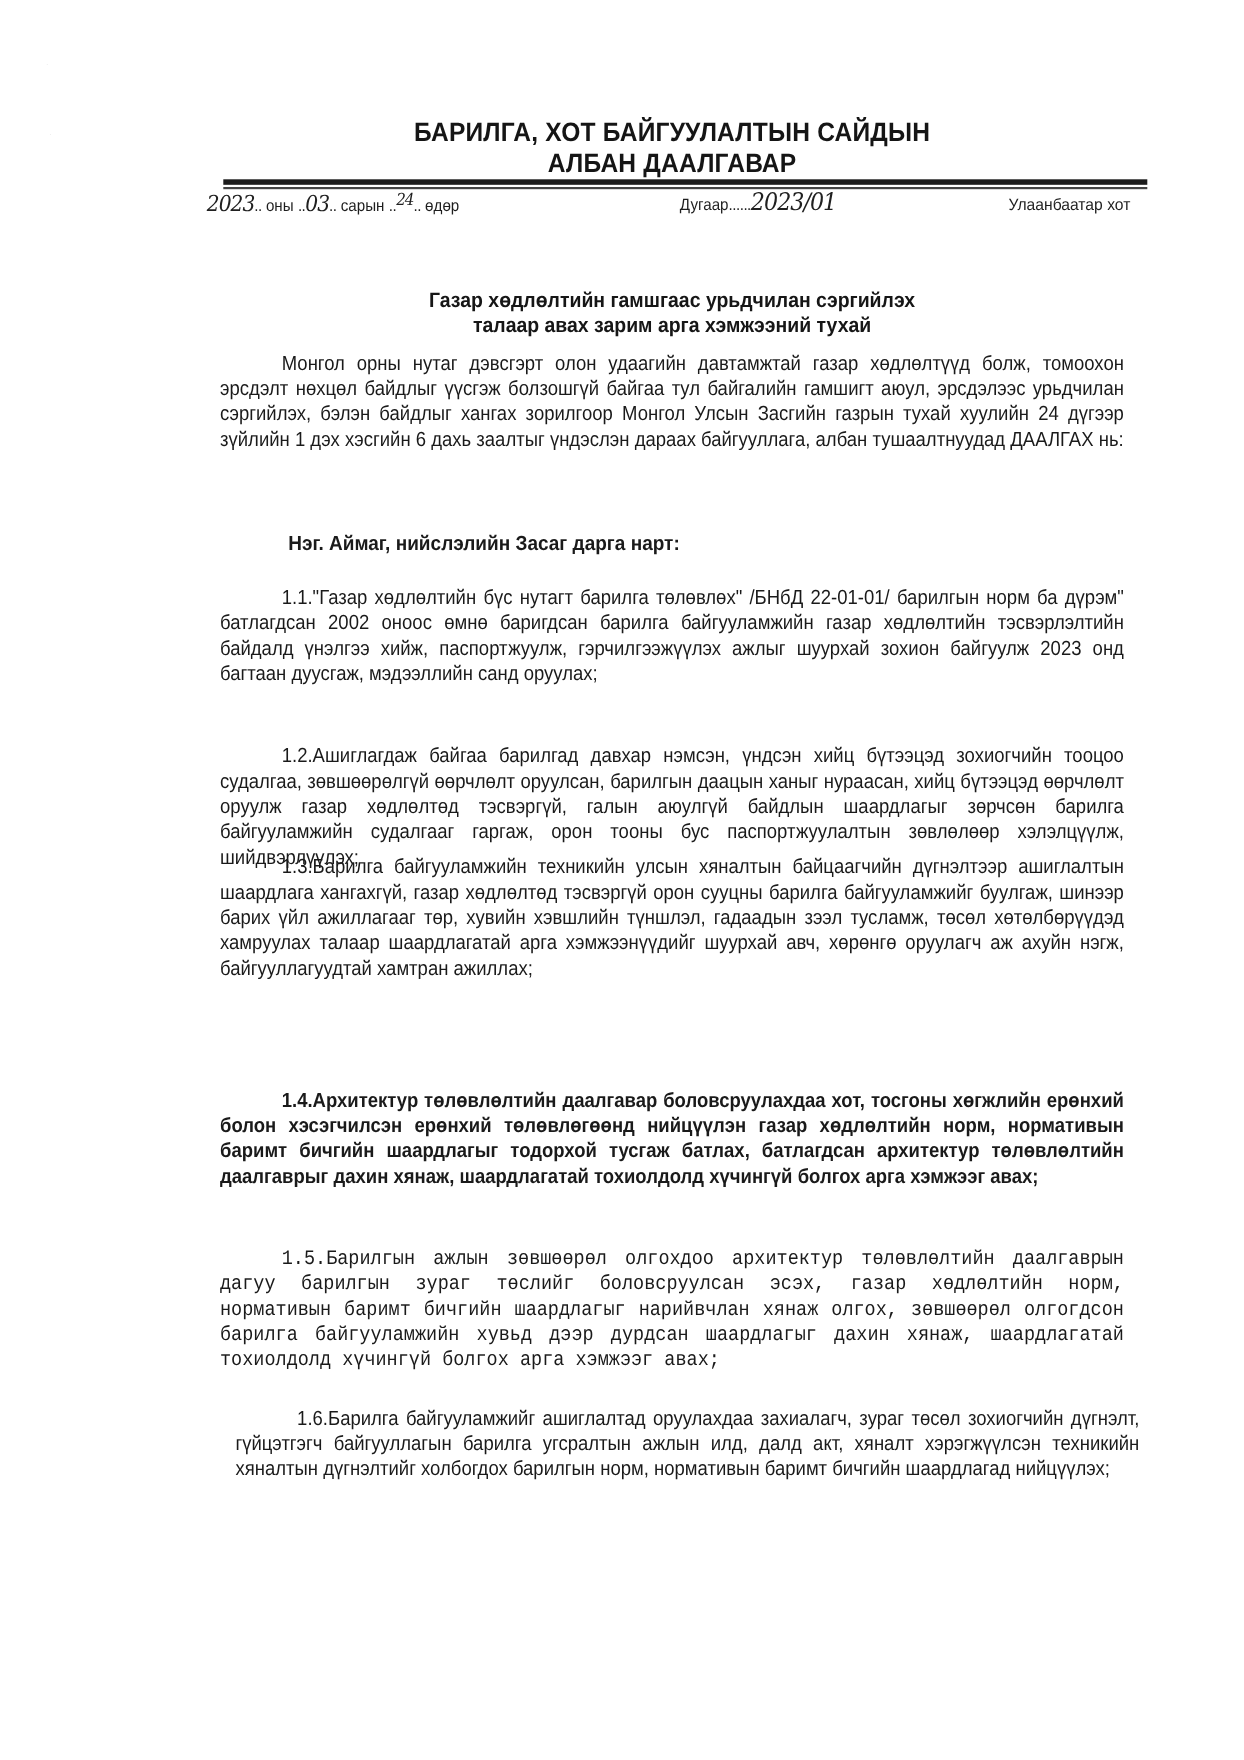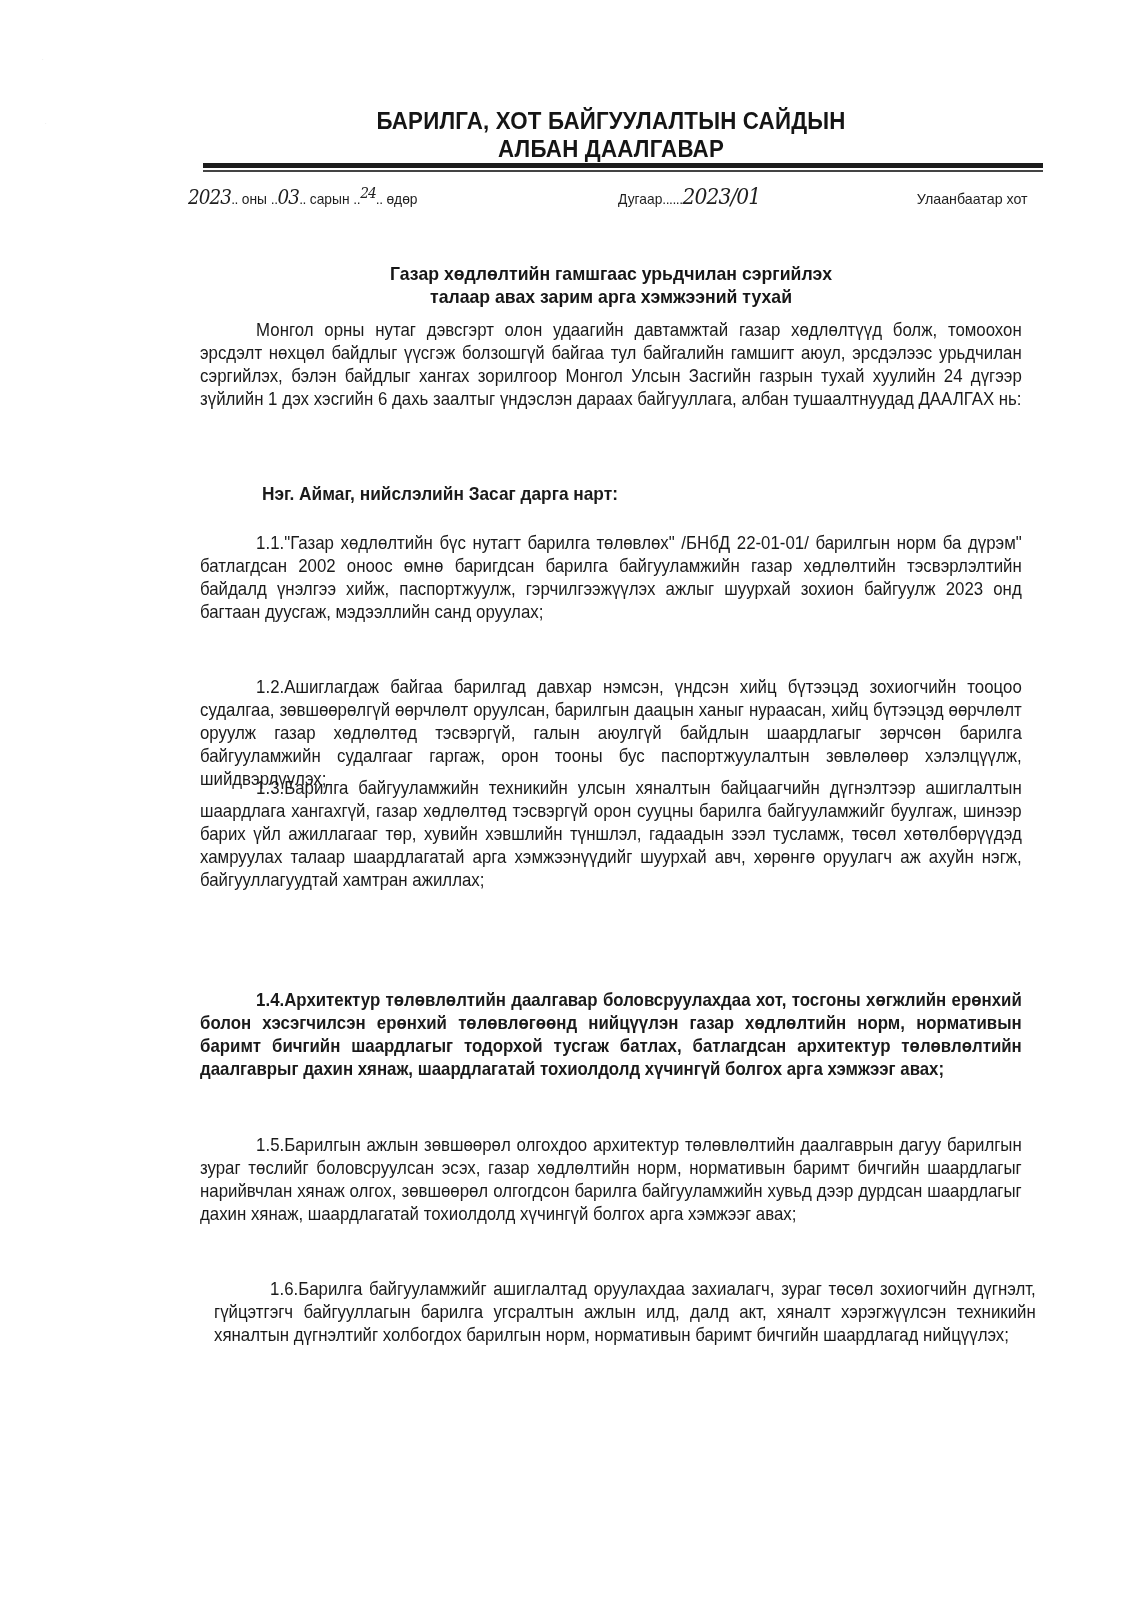--- a/index.html
+++ b/index.html
@@ -53,21 +53,21 @@
     .rule-thin {
       position: absolute;
       left: 203px;
       top: 170px;
       width: 840px;
       height: 1.5px;
       background: #444;
     }
     .meta-row {
       position: absolute;
-      top: 184px;
+      top: 172px;
       left: 188px;
       width: 840px;
       height: 40px;
       font-size: 15px;
       color: #1e1e1e;
     }
     .hand {
       font-family: "DejaVu Serif", serif;
       font-style: italic;
       font-size: 20px;
@@ -192,21 +192,21 @@
     </p>
 
     <p class="para" style="top:776px;">
       <span class="condensed">1.3.Барилга байгууламжийн техникийн улсын хяналтын байцаагчийн дүгнэлтээр ашиглалтын шаардлага хангахгүй, газар хөдлөлтөд тэсвэргүй орон сууцны барилга байгууламжийг буулгаж, шинээр барих үйл ажиллагааг төр, хувийн хэвшлийн түншлэл, гадаадын зээл тусламж, төсөл хөтөлбөрүүдэд хамруулах талаар шаардлагатай арга хэмжээнүүдийг шуурхай авч, хөрөнгө оруулагч аж ахуйн нэгж, байгууллагуудтай хамтран ажиллах;</span>
     </p>
 
     <p class="para" style="top:988px;font-weight:bold;">
       <span class="condensed">1.4.Архитектур төлөвлөлтийн даалгавар боловсруулахдаа хот, тосгоны хөгжлийн ерөнхий болон хэсэгчилсэн ерөнхий төлөвлөгөөнд нийцүүлэн газар хөдлөлтийн норм, нормативын баримт бичгийн шаардлагыг тодорхой тусгаж батлах, батлагдсан архитектур төлөвлөлтийн даалгаврыг дахин хянаж, шаардлагатай тохиолдолд хүчингүй болгох арга хэмжээг авах;</span>
     </p>
 
-    <p class="para" style="top:1133px;">
+    <p class="para" style="top:1133px;font-family:Liberation Mono, monospace;">
       <span class="condensed">1.5.Барилгын ажлын зөвшөөрөл олгохдоо архитектур төлөвлөлтийн даалгаврын дагуу барилгын зураг төслийг боловсруулсан эсэх, газар хөдлөлтийн норм, нормативын баримт бичгийн шаардлагыг нарийвчлан хянаж олгох, зөвшөөрөл олгогдсон барилга байгууламжийн хувьд дээр дурдсан шаардлагыг дахин хянаж, шаардлагатай тохиолдолд хүчингүй болгох арга хэмжээг авах;</span>
     </p>
 
     <p class="para" style="top:1277px;margin-left:14px;">
       <span class="condensed">1.6.Барилга байгууламжийг ашиглалтад оруулахдаа захиалагч, зураг төсөл зохиогчийн дүгнэлт, гүйцэтгэгч байгууллагын барилга угсралтын ажлын илд, далд акт, хяналт хэрэгжүүлсэн техникийн хяналтын дүгнэлтийг холбогдох барилгын норм, нормативын баримт бичгийн шаардлагад нийцүүлэх;</span>
     </p>
 
   </div>
 </div>
 

